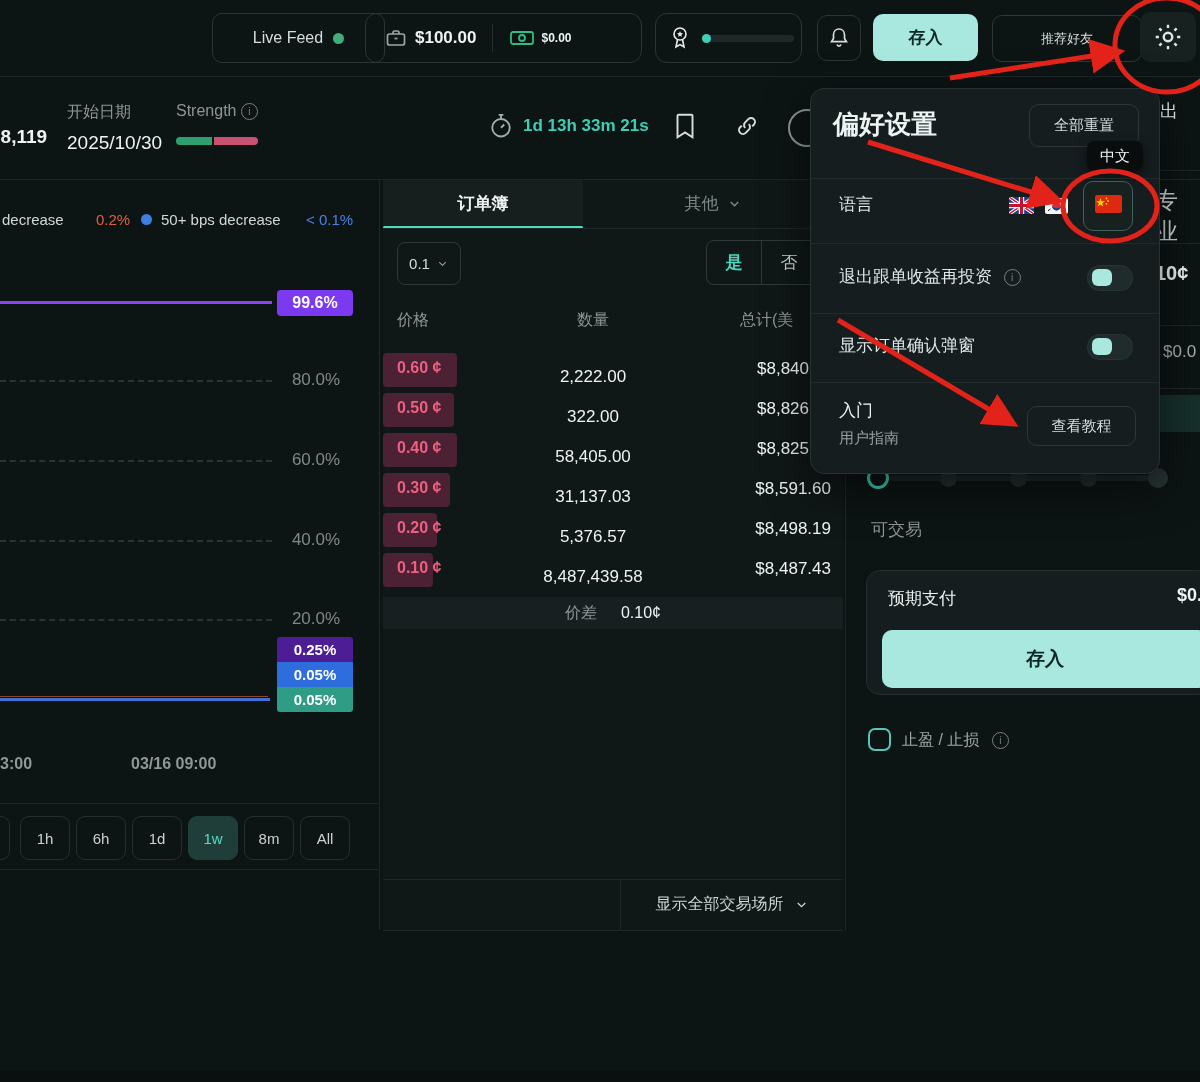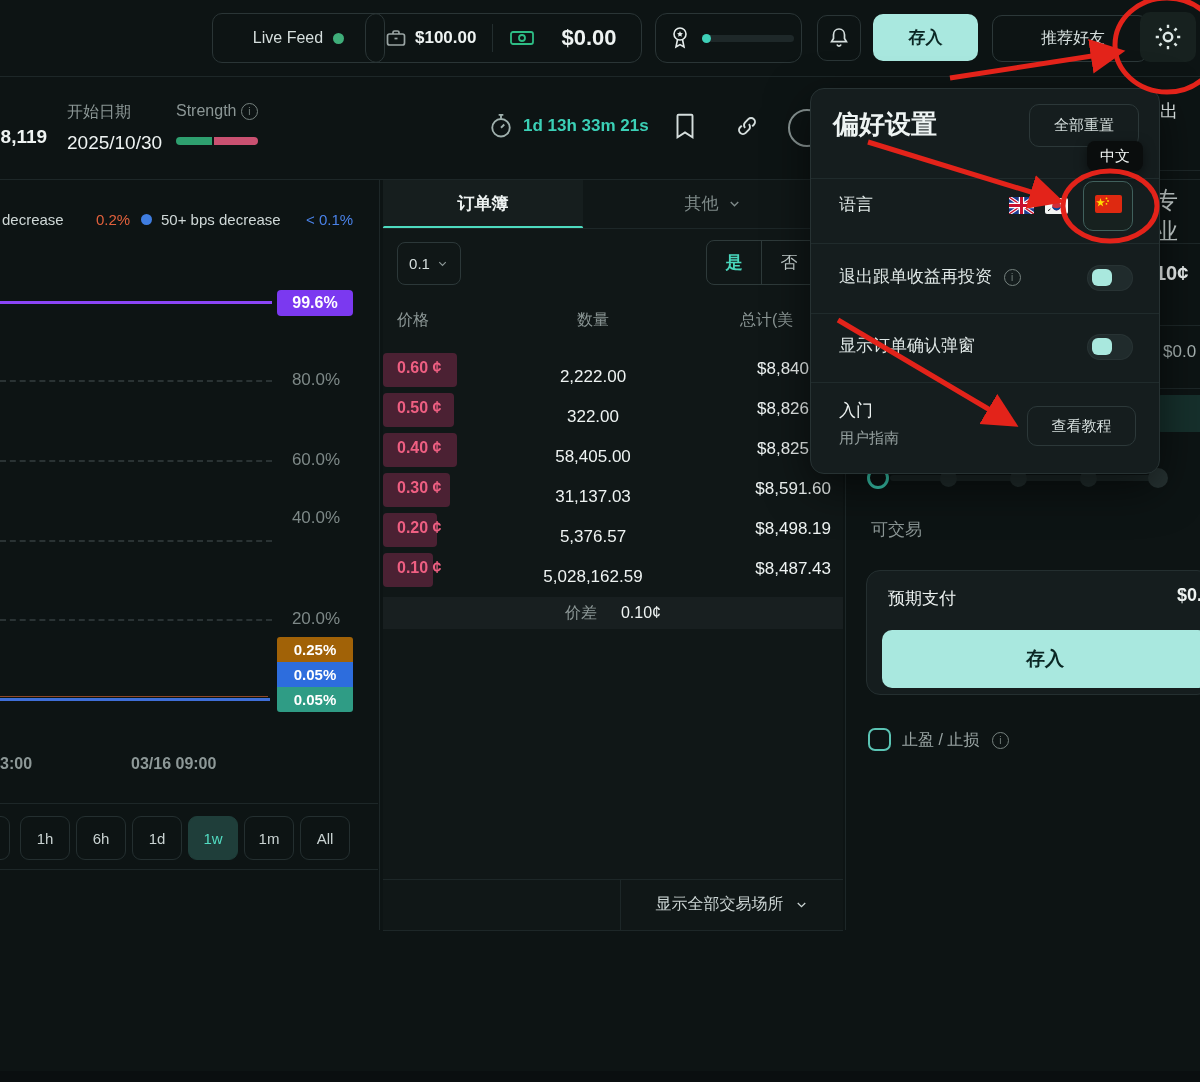--- a/index.html
+++ b/index.html
@@ -59,21 +59,21 @@
       </svg>
     </span>
     <span style="margin-left:7px;font-size:17px;font-weight:bold;color:#eef3f2;">$100.00</span>
     <span style="width:1px;height:28px;background:#232e2f;margin:0 16px;"></span>
     <span class="icon">
       <svg width="26" height="22" viewBox="0 0 26 22" fill="none" stroke="#2ebd85" stroke-width="1.8">
         <rect x="2" y="5" width="22" height="12" rx="2"></rect>
           <circle cx="13" cy="11" r="3"></circle>
       </svg>
     </span>
-    <span style="margin-left:26px;font-size:22px;font-weight:bold;color:#eef3f2;">$0.00</span>
+    <span style="margin-left:6px;font-size:12px;font-weight:bold;color:#eef3f2;">$0.00</span>
   </div>
 
   <div class="pill" style="left:655px;top:13px;width:145px;height:48px;border-radius:12px;">
     <span class="icon" style="margin-left:12px;">
       <svg width="24" height="26" viewBox="0 0 24 26" fill="none" stroke="#e6edec" stroke-width="1.6">
         <circle cx="12" cy="9" r="6"></circle>
           <path d="M9.5 14.5 8 22l4-2.4L16 22l-1.5-7.5"></path>
         <path d="M12 6.2l.9 1.8 2 .3-1.45 1.4.35 2-1.8-.95-1.8.95.35-2L9.1 8.3l2-.3z" fill="#e6edec" stroke="none"></path>
       </svg>
     </span>
@@ -86,21 +86,21 @@
     <span class="icon">
       <svg width="22" height="24" viewBox="0 0 22 24" fill="none" stroke="#d5dedd" stroke-width="1.7">
         <path d="M11 3c-3.3 0-5.5 2.6-5.5 5.8v3.7L3.6 15.6h14.8l-1.9-3.1V8.8C16.5 5.6 14.3 3 11 3z"></path>
         <path d="M9 18.6a2.1 2.1 0 0 0 4 0"></path>
       </svg>
     </span>
   </div>
 
   <div class="teal-btn" style="left:873px;top:14px;width:105px;height:47px;position:absolute;font-size:17px;">存入</div>
 
-  <div class="btn-outline" style="left:992px;top:15px;width:148px;height:45px;position:absolute;font-size:16px;padding-left:6px;">推荐好友</div>
+  <div class="btn-outline" style="left:992px;top:15px;width:148px;height:45px;position:absolute;font-size:13px;">推荐好友</div>
 
   <div class="abs" style="left:1140px;top:12px;width:56px;height:50px;border-radius:10px;background:#17211f;display:flex;align-items:center;justify-content:center;">
     <span class="icon">
       <svg width="32" height="32" viewBox="0 0 24 24" fill="none" stroke="#dde7e5" stroke-width="1.8">
         <circle cx="12" cy="12" r="3.2"></circle>
         <path d="M12 2.8v2.4M12 18.8v2.4M2.8 12h2.4M18.8 12h2.4M5.5 5.5l1.7 1.7M16.8 16.8l1.7 1.7M18.5 5.5l-1.7 1.7M7.2 16.8l-1.7 1.7"></path>
       </svg>
     </span>
   </div>
 
@@ -146,42 +146,42 @@
   <div class="abs" style="left:306px;top:211px;font-size:15px;color:#4a82e8;">&lt; 0.1%</div>
 
   <div class="abs" style="left:0;top:301px;width:272px;height:3px;background:#8b45f7;"></div>
   <div class="badge" style="top:290px;height:26px;line-height:26px;font-size:16px;border-radius:4px;background:#7b39f0;">99.6%</div>
 
   <div class="gridline" style="top:380px;"></div>
   <div class="ylab" style="top:370px;">80.0%</div>
   <div class="gridline" style="top:460px;"></div>
   <div class="ylab" style="top:450px;">60.0%</div>
   <div class="gridline" style="top:540px;"></div>
-  <div class="ylab" style="top:508px;">40.0%</div>
+  <div class="ylab" style="top:530px;">40.0%</div>
   <div class="gridline" style="top:619px;"></div>
   <div class="ylab" style="top:609px;">20.0%</div>
 
-  <div class="badge" style="top:637px;height:25px;line-height:25px;font-size:15px;border-radius:3px 3px 0 0;background:#a16207;">0.25%</div>
+  <div class="badge" style="top:637px;height:25px;line-height:25px;font-size:15px;border-radius:3px 3px 0 0;background:#4c1d95;">0.25%</div>
   <div class="badge" style="top:662px;height:25px;line-height:25px;font-size:15px;background:#2d6ddd;">0.05%</div>
   <div class="badge" style="top:687px;height:25px;line-height:25px;font-size:15px;border-radius:0 0 3px 3px;background:#2f9c85;">0.05%</div>
 
   <div class="abs" style="left:0;top:696px;width:268px;height:1px;background:#b0542a;opacity:.8;"></div>
   <div class="abs" style="left:0;top:698px;width:270px;height:3px;background:#3f6fd8;"></div>
 
   <div class="abs" style="left:0;top:755px;font-size:16px;font-weight:600;color:#8d9897;">3:00</div>
   <div class="abs" style="left:131px;top:755px;font-size:16px;font-weight:600;color:#8d9897;">03/16 09:00</div>
 
   <div class="hairline" style="left:0;top:803px;width:378px;height:1px;"></div>
 
   <div class="tf-btn" style="left:-32px;width:40px;"></div>
   <div class="tf-btn" style="left:20px;">1h</div>
   <div class="tf-btn" style="left:76px;">6h</div>
   <div class="tf-btn" style="left:132px;">1d</div>
   <div class="tf-btn active" style="left:188px;">1w</div>
-  <div class="tf-btn" style="left:244px;">1m</div>
+  <div class="tf-btn" style="left:244px;">8m</div>
   <div class="tf-btn" style="left:300px;">All</div>
 
   <div class="hairline" style="left:0;top:869px;width:378px;height:1px;"></div>
   <div class="hairline" style="left:379px;top:180px;width:1px;height:750px;"></div>
 
   <div class="abs" style="left:383px;top:180px;width:460px;height:750px;background:#101717;"></div>
 
   <div class="abs" style="left:383px;top:180px;width:200px;height:47px;background:#161e1e;display:flex;align-items:center;justify-content:center;font-size:17px;font-weight:600;color:#eef3f2;">
       <span>订单簿</span>
     </div>
@@ -237,21 +237,21 @@
   </div>
   <div class="ob-row" style="top:510px;">
     <div class="ob-bar" style="width:54px;"></div>
     <span class="ob-price">0.20 ¢</span>
     <span class="ob-qty">5,376.57</span>
     <span class="ob-total">$8,498.19</span>
   </div>
   <div class="ob-row" style="top:550px;">
     <div class="ob-bar" style="width:50px;"></div>
     <span class="ob-price">0.10 ¢</span>
-    <span class="ob-qty">5,028,162.59</span>
+    <span class="ob-qty">8,487,439.58</span>
     <span class="ob-total">$8,487.43</span>
   </div>
 
   <div class="abs" style="left:383px;top:597px;width:460px;height:32px;background:#181f20;display:flex;align-items:center;justify-content:center;gap:24px;">
     <span class="txt-sec" style="font-size:16px;">价差</span>
     <span style="font-size:16px;color:#eef3f2;">0.10¢</span>
   </div>
 
   <div class="hairline" style="left:383px;top:879px;width:460px;height:1px;"></div>
   <div class="hairline" style="left:620px;top:879px;width:1px;height:51px;"></div>

